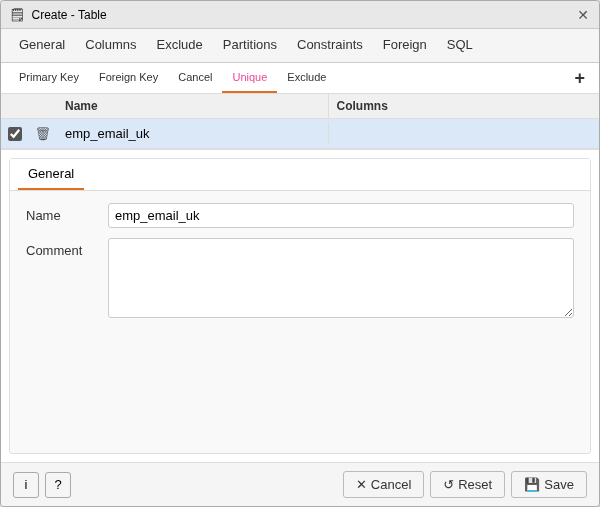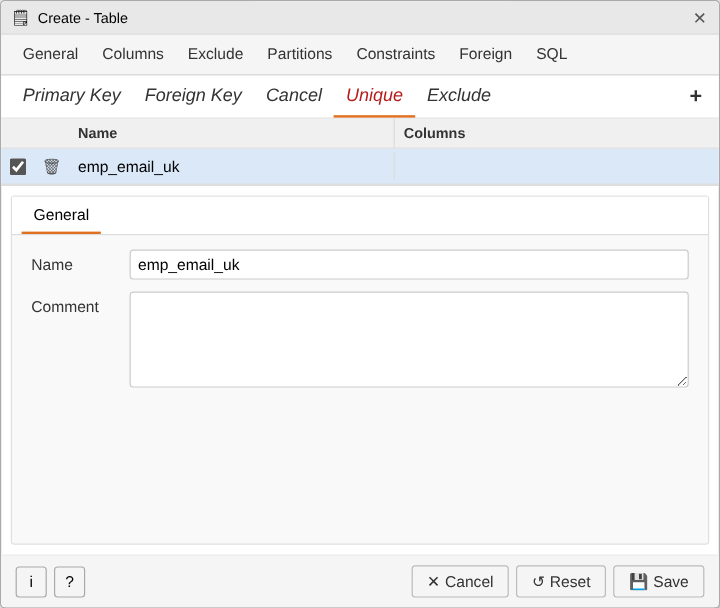--- a/index.html
+++ b/index.html
@@ -70,28 +70,27 @@
     .sub-tabs {
       display: flex;
       background: #fff;
       border-bottom: 1px solid #ddd;
       padding: 0 8px;
       align-items: center;
     }
     .sub-tab {
       padding: 8px 10px;
       cursor: pointer;
-      font-size: 15px;
+      font-size: 11px;
       color: #333;
       border-bottom: 2px solid transparent;
-      font-style: italic;
     }
     .sub-tab.active {
       border-bottom: 2px solid #e07020;
-      color: #b91c1c;
+      color: #ec4899;
     }
     .sub-tab-spacer { flex: 1; }
     .add-btn {
       background: none;
       border: none;
       cursor: pointer;
       font-size: 18px;
       color: #333;
       padding: 2px 6px;
       font-weight: bold;

